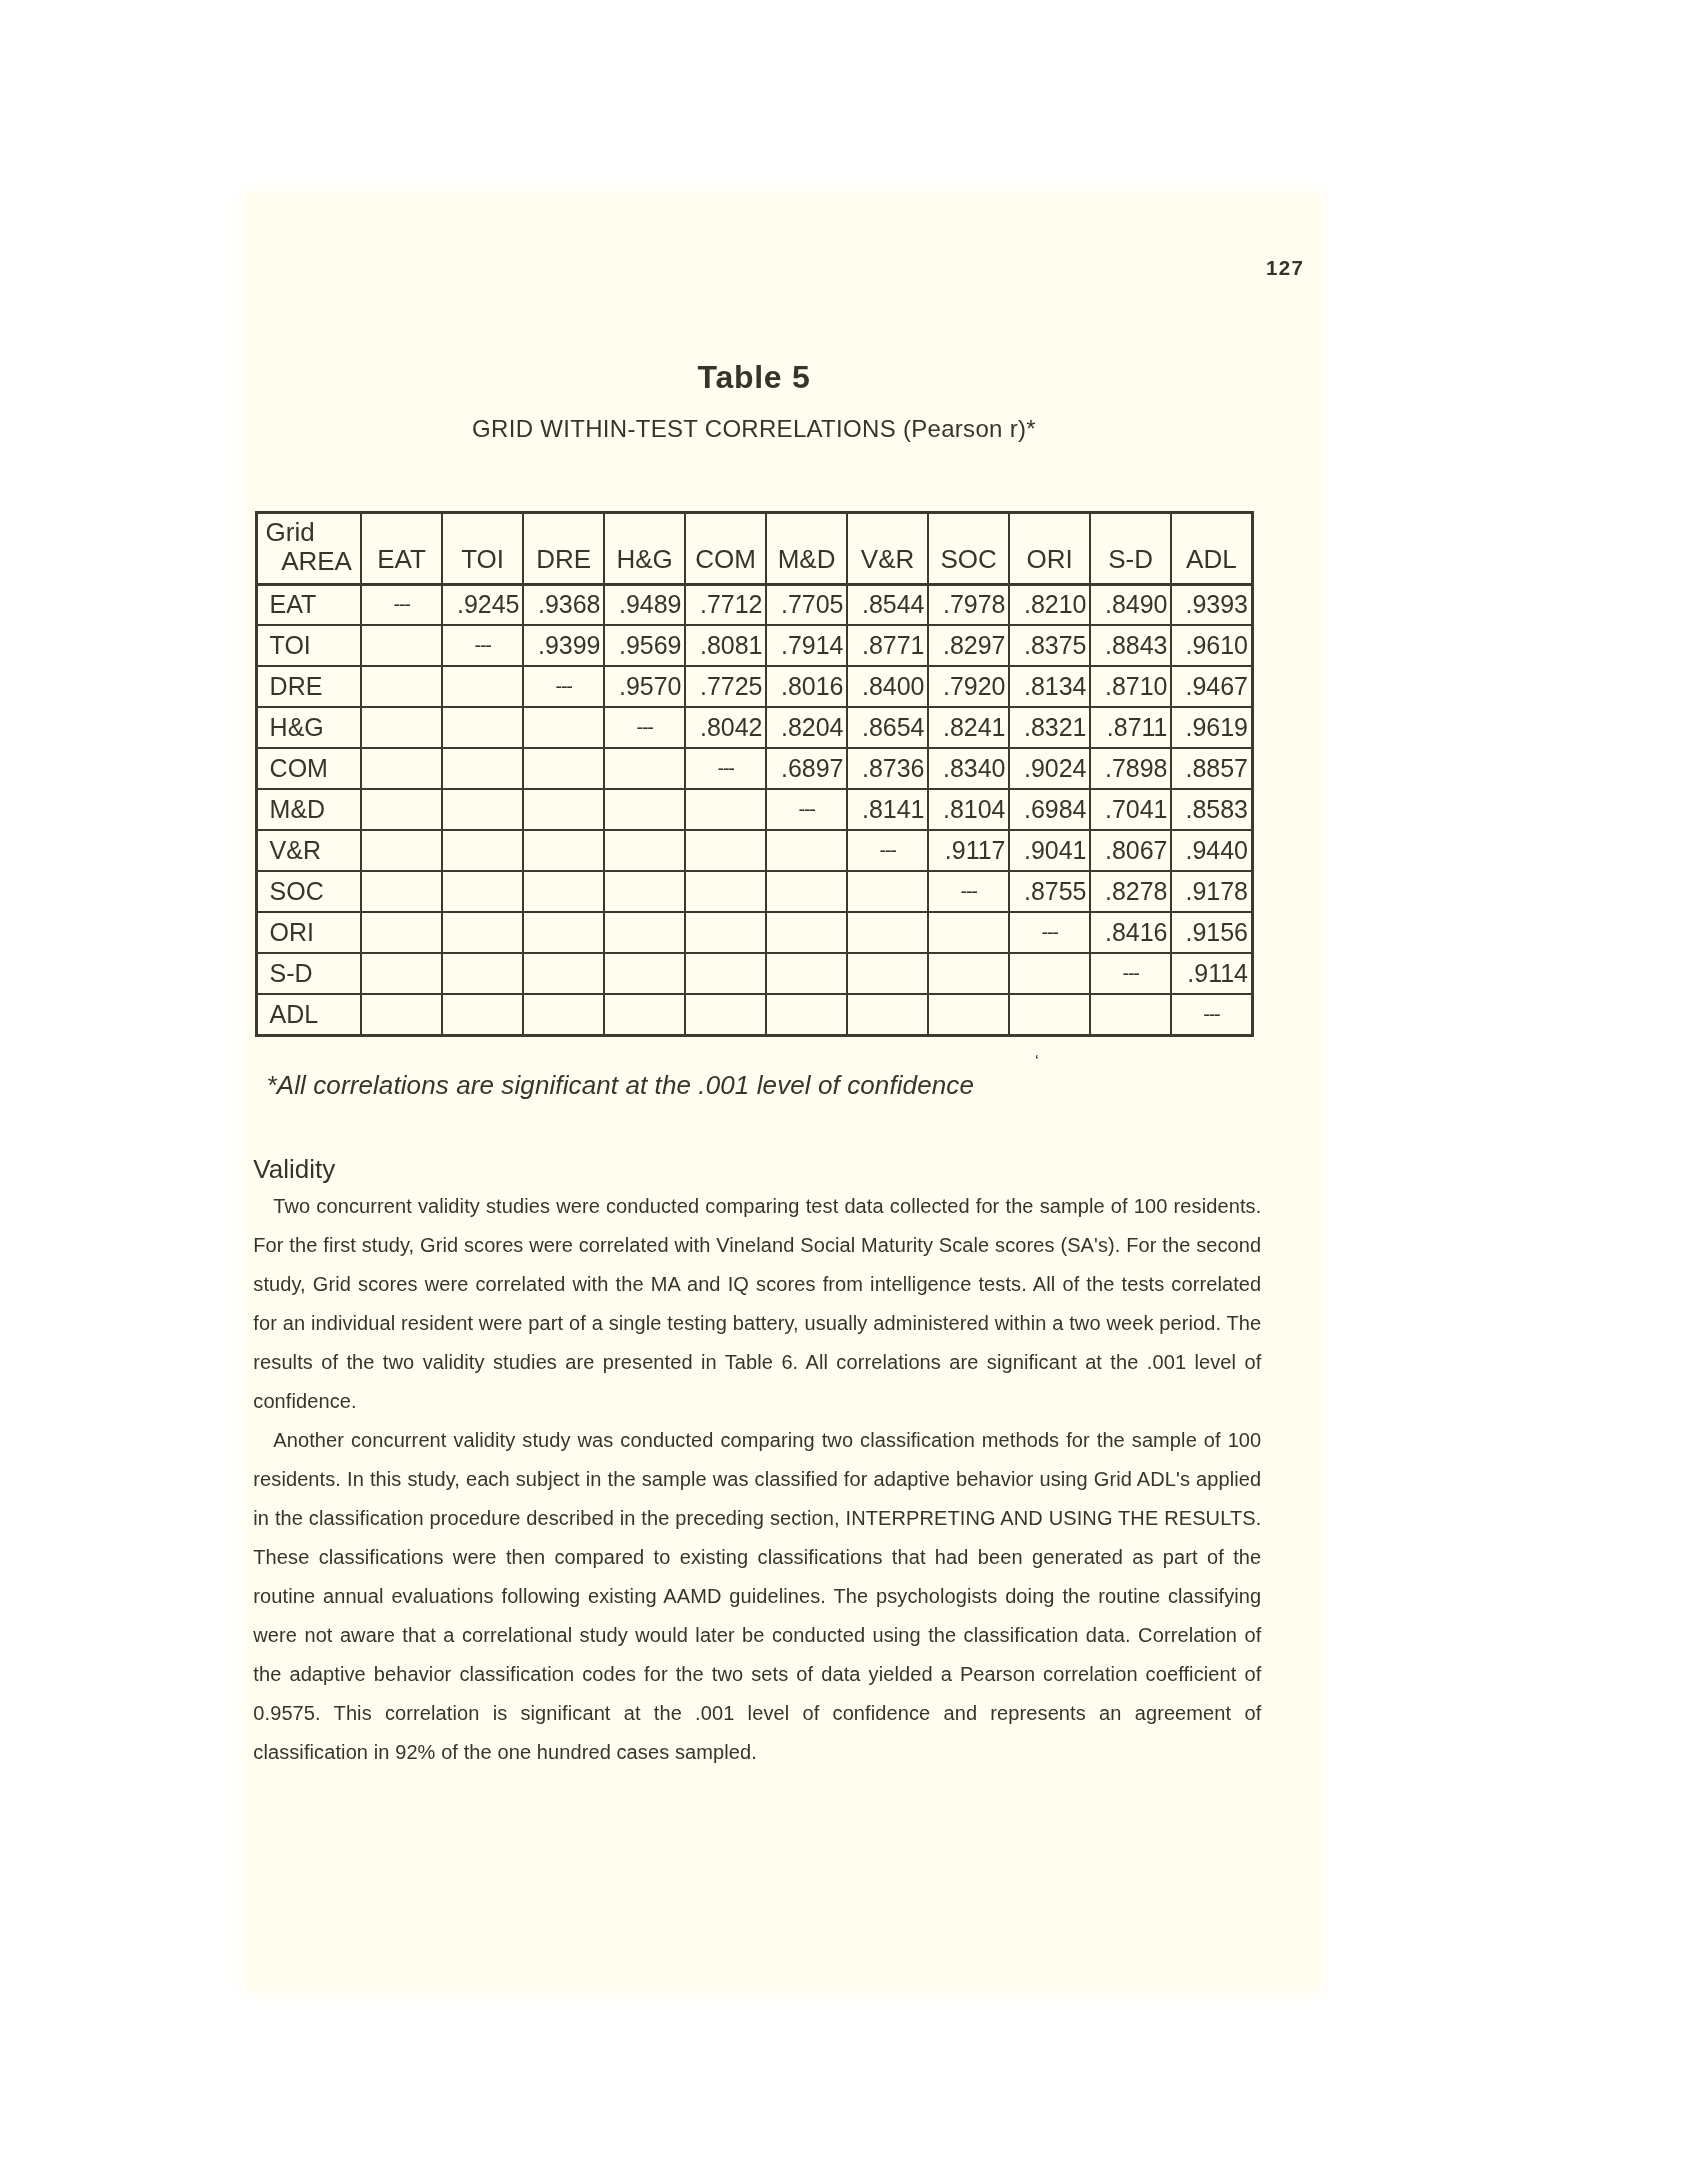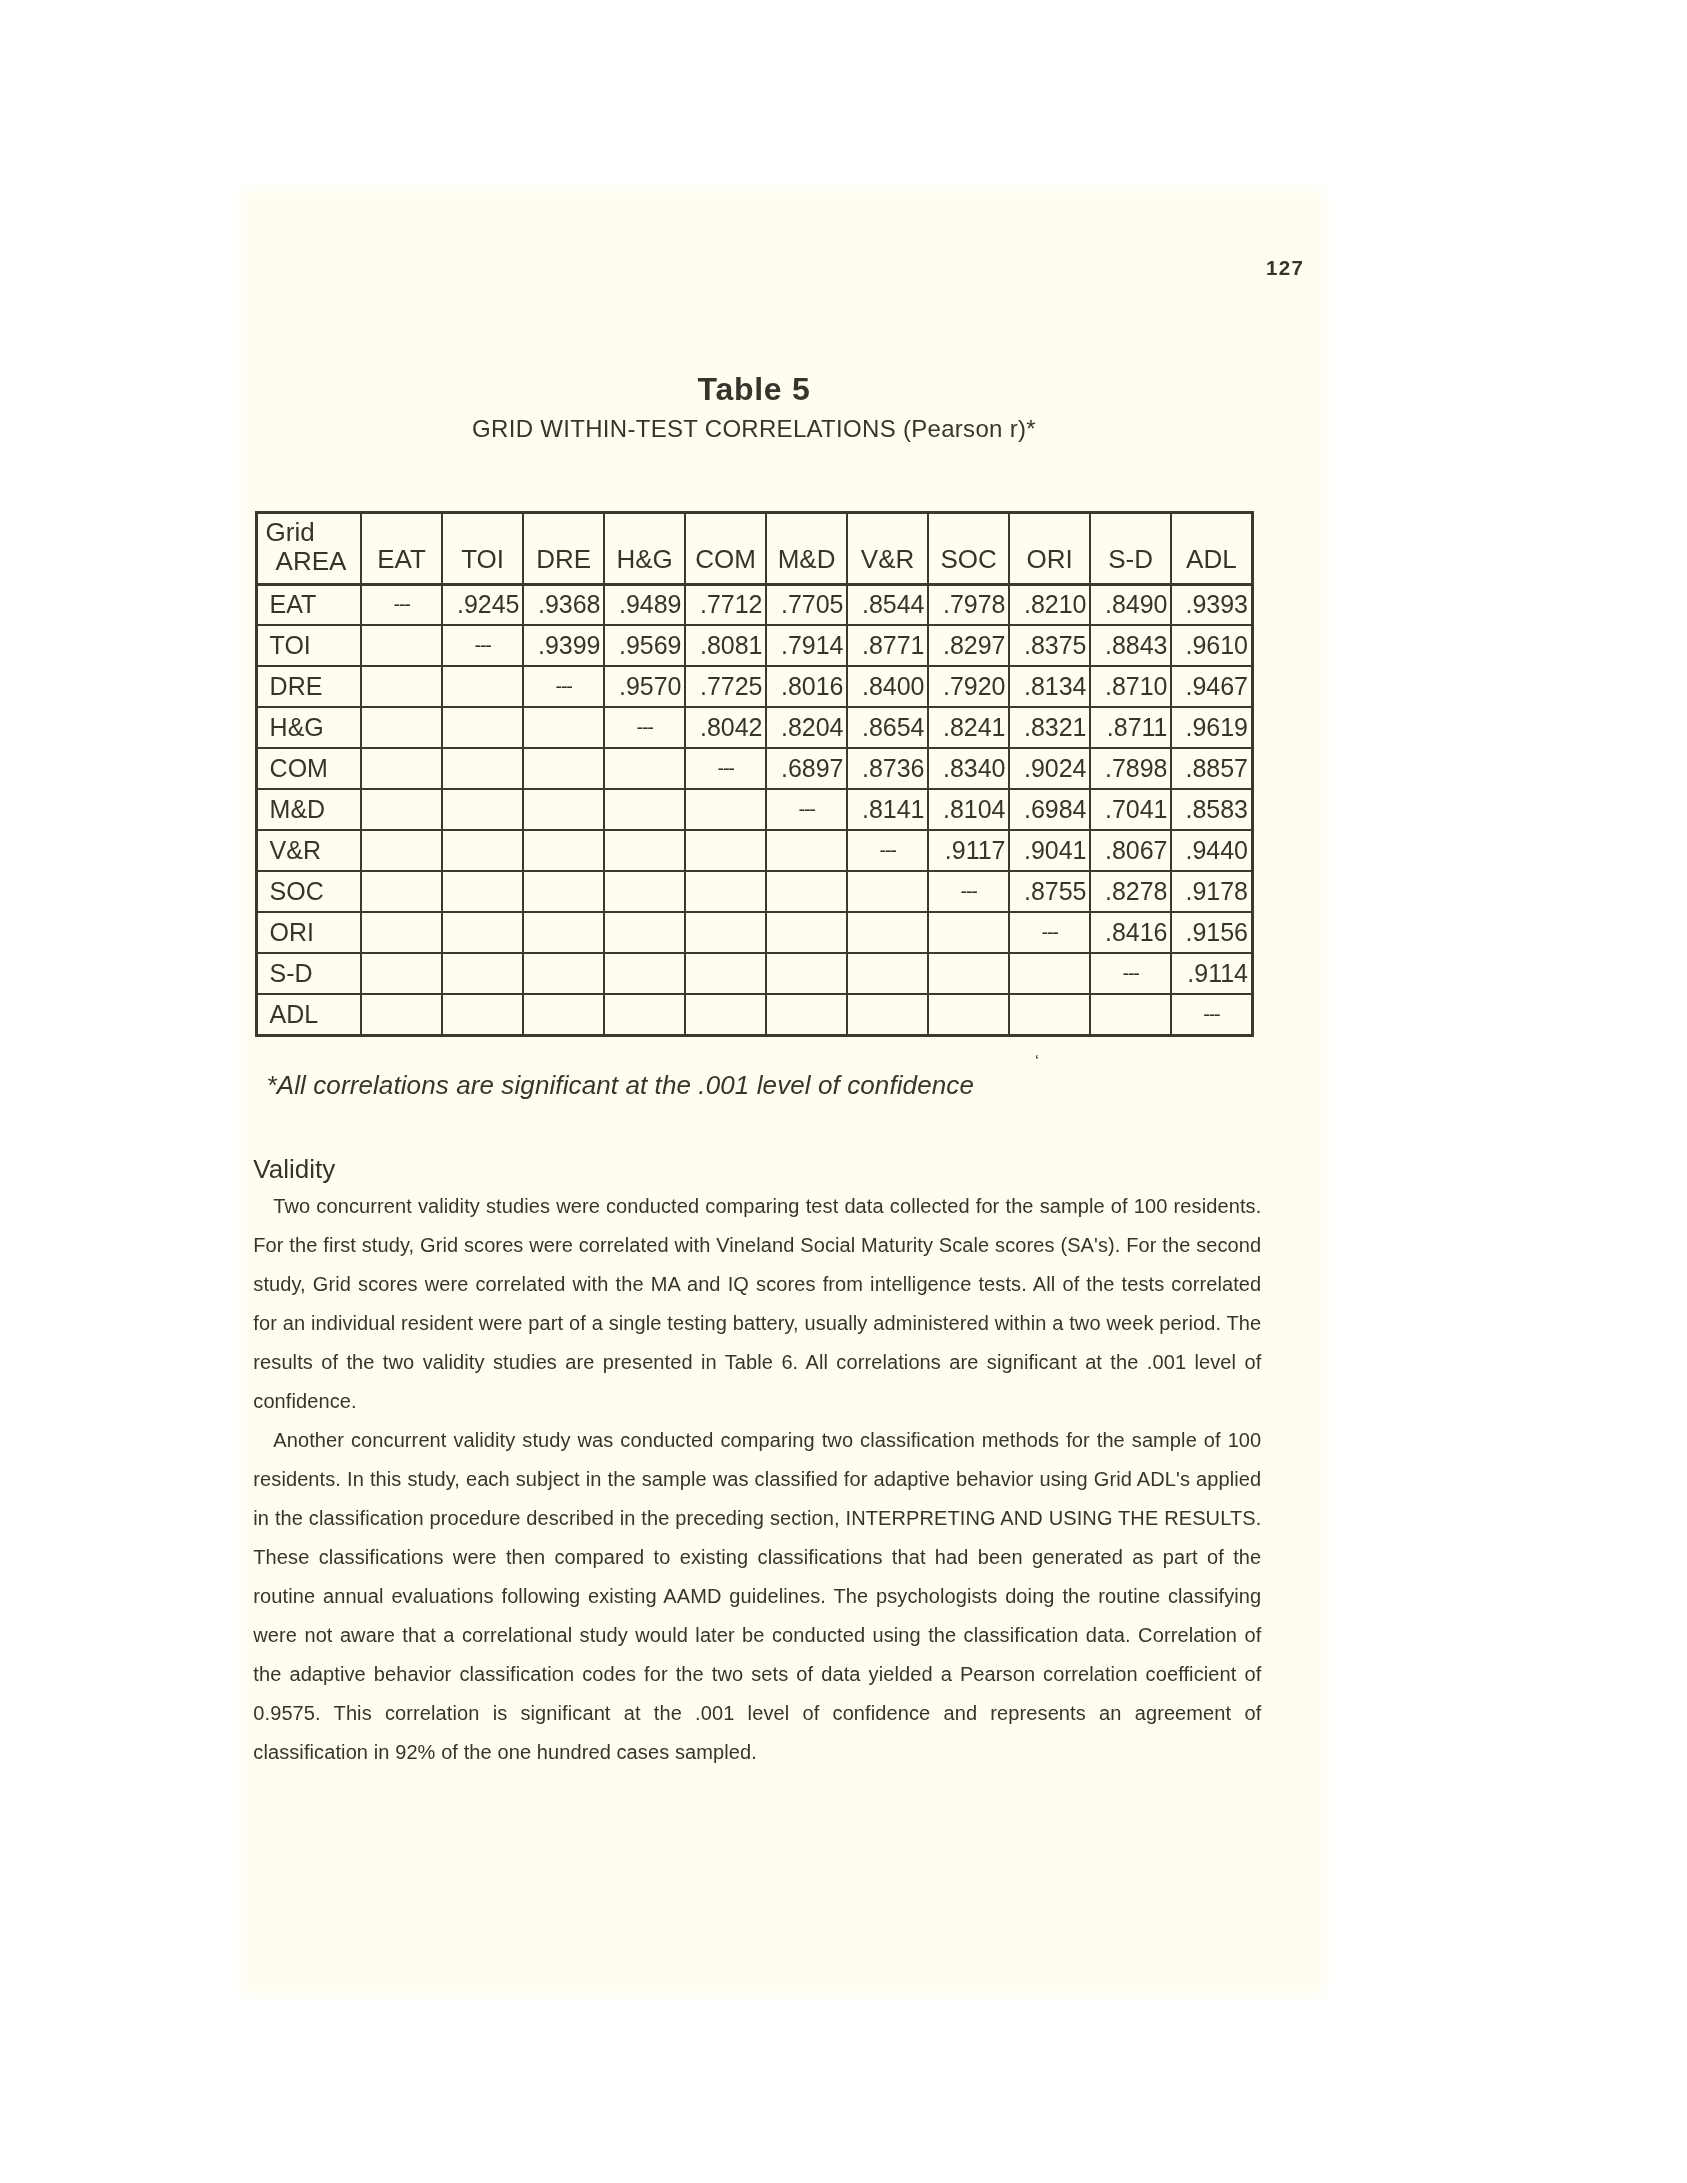--- a/index.html
+++ b/index.html
@@ -24,21 +24,21 @@
     box-shadow:0 0 12px 6.6px rgba(255,253,240,0.9);
   }
   .page-number{
     position:absolute;
     left:1018px;top:61px;
     font-size:20.5px;font-weight:bold;
     letter-spacing:1.3px;
   }
   .table-title{
     position:absolute;
-    left:0;top:176px;width:1012px;
+    left:0;top:164px;width:1012px;
     text-align:center;
     font-size:32px;font-weight:bold;
     letter-spacing:0.7px;
   }
   .table-subtitle{
     position:absolute;
     left:0;top:220px;width:1012px;
     text-align:center;
     font-size:24px;
     letter-spacing:0.3px;
@@ -62,21 +62,21 @@
     font-size:26px;
     padding-bottom:8px;
     border-bottom-width:3.3px;
   }
   .corr-table thead th.corner{
     vertical-align:top;
     text-align:left;
     padding:4px 2.6px 6.6px 8px;
     line-height:29px;
   }
-  .corner .l2{display:block;margin-left:10px;}
+  .corner .l2{display:block;margin-left:10px;text-align:center;}
   .corr-table td{
     height:41px;
     font-size:25px;
     text-align:right;
     padding-right:2.6px;
     white-space:nowrap;
   }
   .corr-table td.rowlabel{
     text-align:left;
     padding-left:12px;

